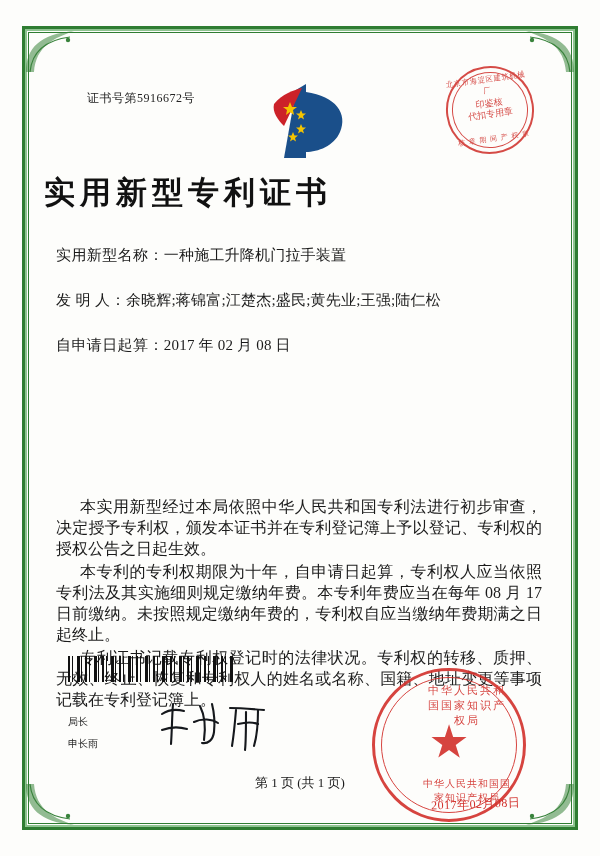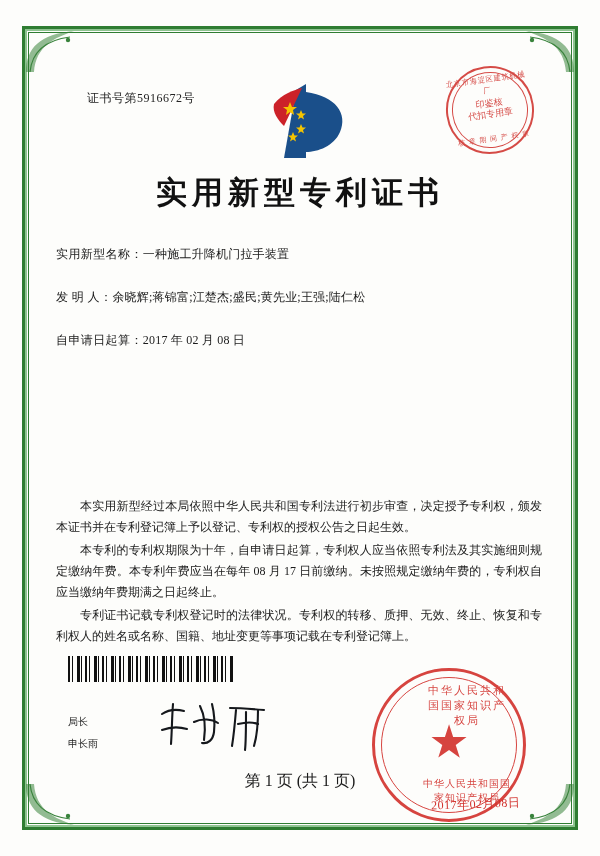--- a/index.html
+++ b/index.html
@@ -134,49 +134,49 @@
     text-align: center;
     font-size: 9px;
     line-height: 11px;
   }
 
   .title {
     position: absolute;
     left: 0;
     top: 116px;
     width: 512px;
-    text-align: center;
+    text-align: left;
     font-size: 31px;
     font-weight: bold;
     letter-spacing: 5px;
     color: #111;
     font-family: "Liberation Serif", "DejaVu Serif", serif;
   }
 
   .fields {
     position: absolute;
     left: 12px;
     top: 190px;
     width: 490px;
   }
   .field {
-    font-size: 12px;
+    font-size: 15px;
     color: #1b1b1b;
     margin-bottom: 26px;
     white-space: nowrap;
   }
   .field .lbl { letter-spacing: .4px; }
   .field .val { letter-spacing: .2px; }
 
   .paras {
     position: absolute;
     left: 12px;
     top: 440px;
     width: 486px;
-    font-size: 12px;
+    font-size: 16px;
     line-height: 21px;
     color: #1b1b1b;
     text-align: justify;
   }
   .para { text-indent: 24px; margin-bottom: 2px; }
 
   
   .barcode {
     position: absolute;
     left: 24px;
@@ -258,21 +258,21 @@
     letter-spacing: .5px;
     transform: rotate(-2deg);
   }
 
   .page-no {
     position: absolute;
     left: 0;
     bottom: 8px;
     width: 512px;
     text-align: center;
-    font-size: 16px;
+    font-size: 13px;
     color: #1b1b1b;
   }
 </style>
 </head>
 <body>
 
 <div class="page">
 
   <div class="border-outer"></div>
   <div class="border-band"></div>

